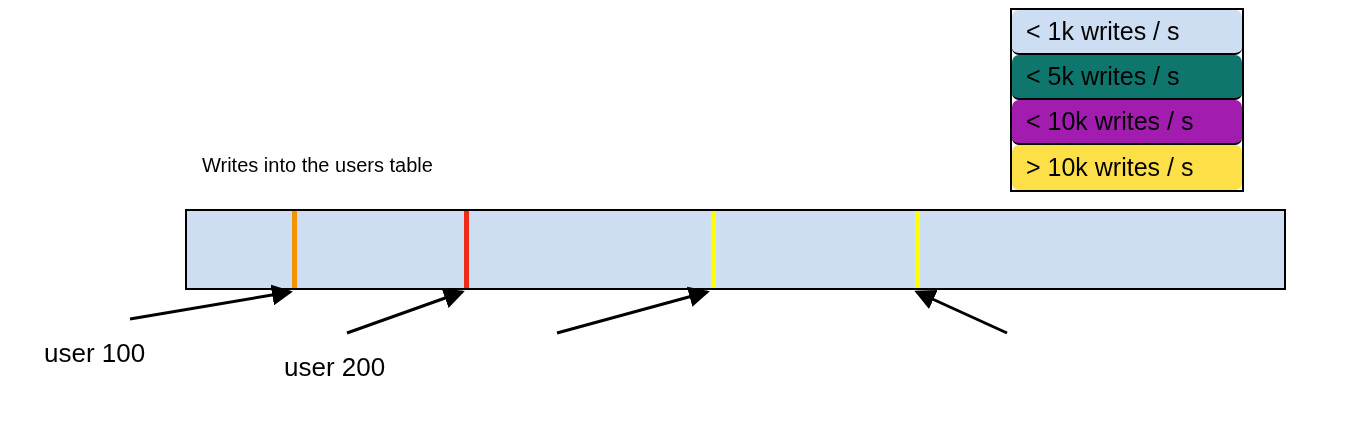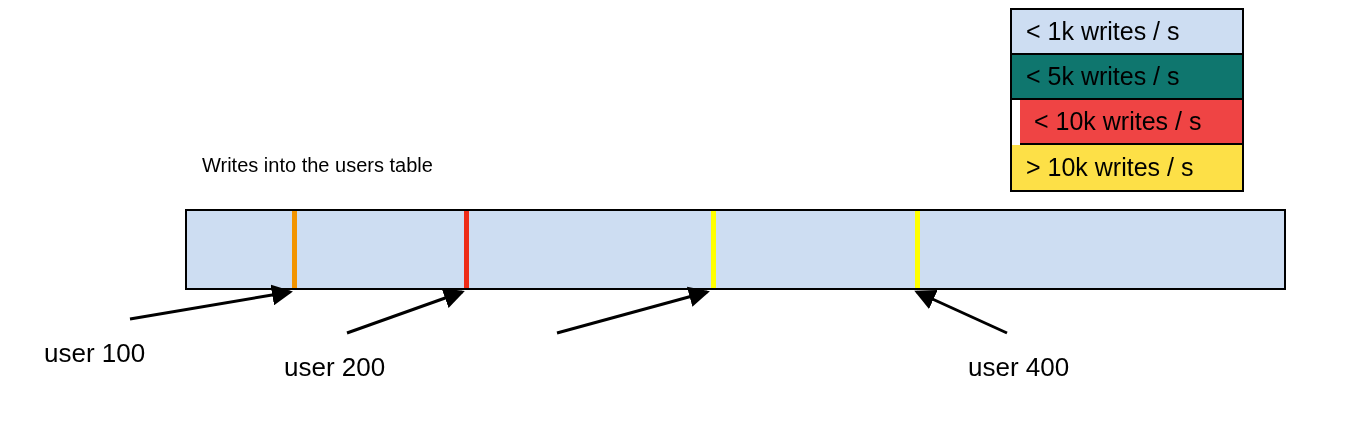--- a/index.html
+++ b/index.html
@@ -34,20 +34,21 @@
     border: 2px solid #000000;
     box-sizing: border-box;
   }
   .legend-row {
     height: 45px;
     box-sizing: border-box;
     border-bottom: 2px solid #000000;
     display: flex;
     align-items: center;
     padding-left: 14px;
+    border-radius: 7px;
   }
   .legend-row:last-child {
     border-bottom: none;
   }
   .legend-label {
     font-size: 25px;
     line-height: 25px;
     letter-spacing: 0px;
     white-space: nowrap;
     color: #000000;
@@ -103,21 +104,21 @@
 
 <div id="diagram-root">
 
   <div class="legend">
     <div class="legend-row" style="background: rgb(205, 221, 242);">
       <span class="legend-label">&lt; 1k writes / s</span>
     </div>
     <div class="legend-row" style="background: #0f766e;">
       <span class="legend-label">&lt; 5k writes / s</span>
     </div>
-    <div class="legend-row" style="background: #ef4444; margin-left: 8px;">
+    <div class="legend-row" style="background: #a21caf;">
       <span class="legend-label">&lt; 10k writes / s</span>
     </div>
     <div class="legend-row" style="background: #fde047;">
       <span class="legend-label">&gt; 10k writes / s</span>
     </div>
   </div>
 
   <div class="chart-title">Writes into the users table</div>
 
   <div class="bar" style="background: rgb(205, 221, 242);">
@@ -136,15 +137,14 @@
     <g id="arrow-group">
         <line x1="130" y1="319" x2="290" y2="292" stroke="#000000" stroke-width="3" marker-end="url(#arrowhead)"></line>
         <line x1="347" y1="333" x2="462" y2="292" stroke="#000000" stroke-width="3" marker-end="url(#arrowhead)"></line>
         <line x1="557" y1="333" x2="707" y2="292" stroke="#000000" stroke-width="3" marker-end="url(#arrowhead)"></line>
         <line x1="1007" y1="333" x2="917" y2="292" stroke="#000000" stroke-width="3" marker-end="url(#arrowhead)"></line>
       </g>
   </svg>
 
   <div class="callout-label" style="left: 44px; top: 338px;">user 100</div>
   <div class="callout-label" style="left: 272px; top: 352px; margin-left: 12px;">user 200</div>
-  <div class="callout-label" style="left: 968px; top: 352px;">user 400</div>
 
 </div>
 
 </body></html>

